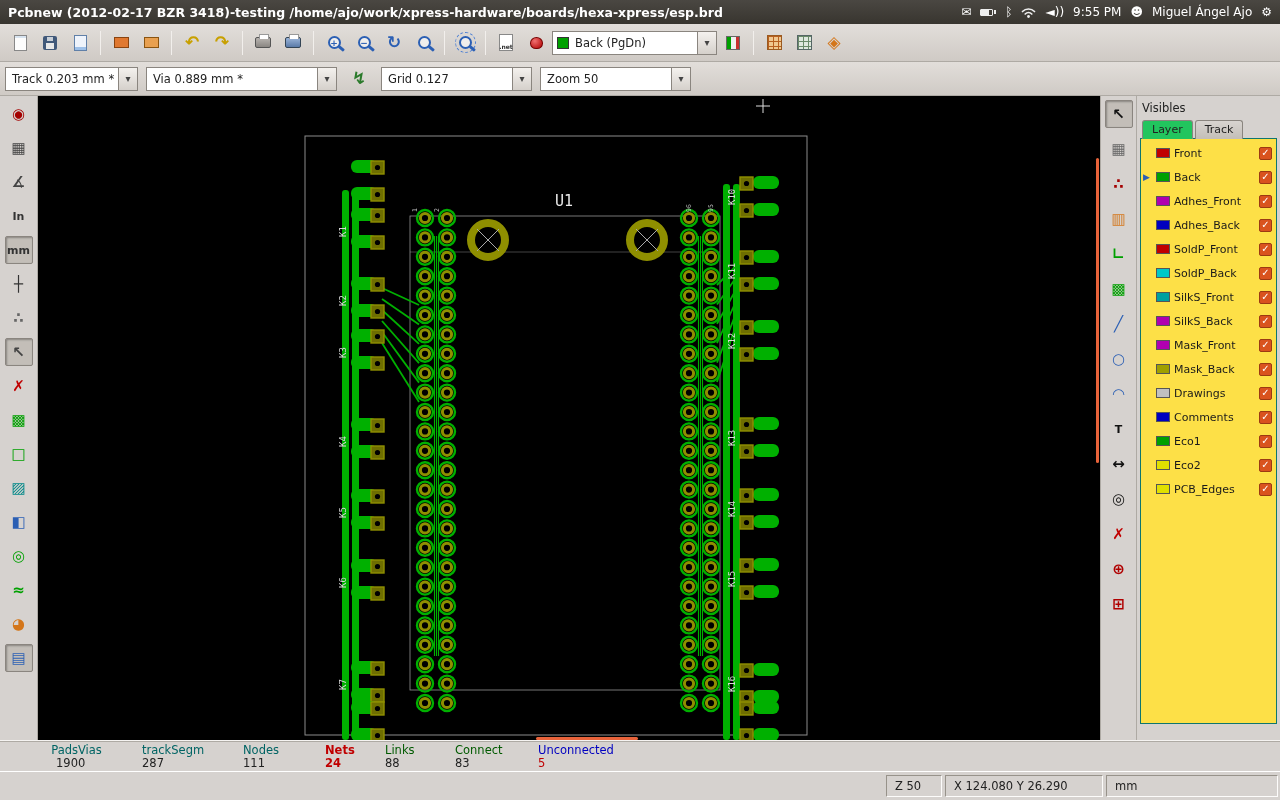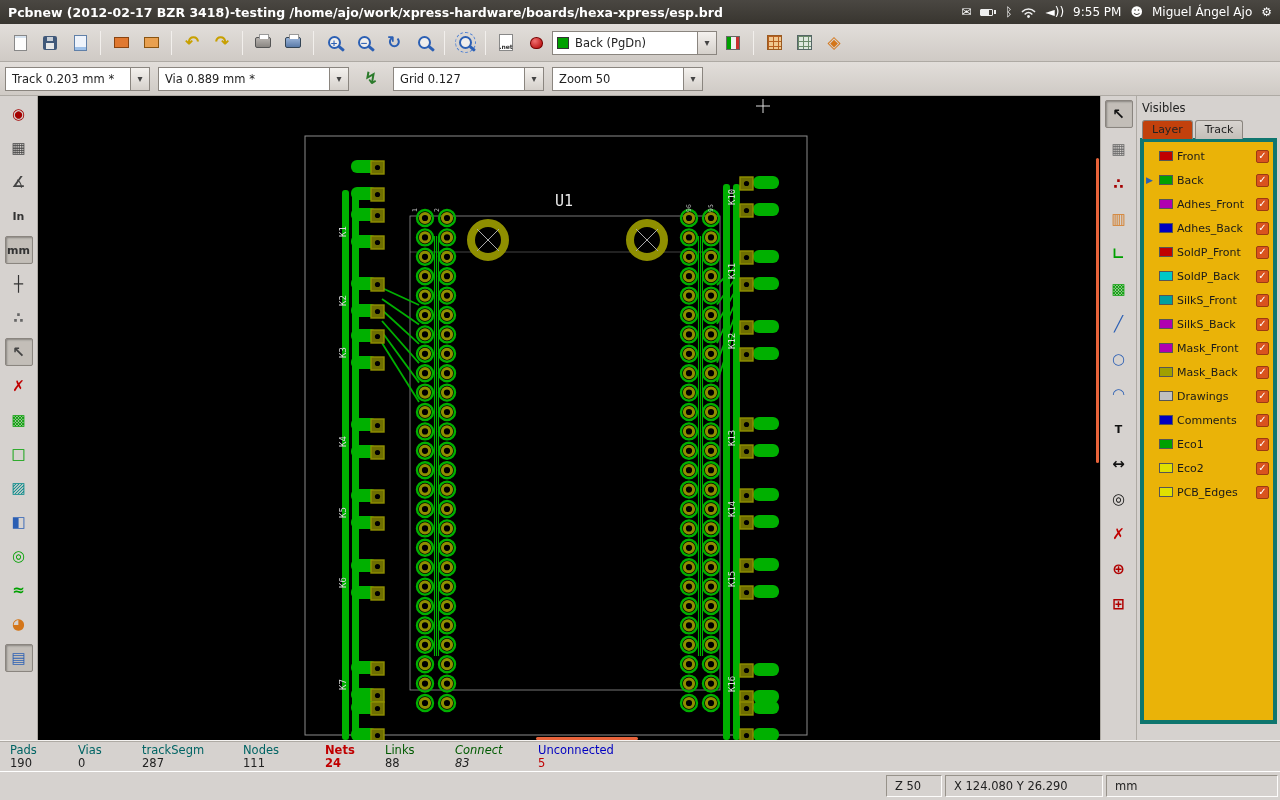--- a/index.html
+++ b/index.html
@@ -39,40 +39,40 @@
 .i-net{width:14px;height:17px;background:#fff;border:1px solid #888;font-size:6px;font-weight:bold;color:#333;align-items:flex-end}
 .i-bug{width:13px;height:12px;background:radial-gradient(circle at 35% 30%,#f07070,#b00000);border:1px solid #700;border-radius:50% 50% 46% 46%}
 .i-lmgr{width:14px;height:14px;border:1px solid #666;background:linear-gradient(90deg,#00a000 0 4px,#f0f0f0 4px 9px,#c83030 9px 13px)}
 .i-grid-orange{width:15px;height:15px;border:1px solid #9a5a20;background-color:#f0c890;background-image:linear-gradient(#b86020 1px,transparent 1px),linear-gradient(90deg,#b86020 1px,transparent 1px);background-size:5px 5px}
 .i-grid-green{width:15px;height:15px;border:1px solid #566;background-color:#dfe8df;background-image:linear-gradient(#6a8a6a 1px,transparent 1px),linear-gradient(90deg,#6a8a6a 1px,transparent 1px);background-size:5px 5px}
 
 .combo{display:flex;align-items:stretch;height:24px;background:#fff;border:1px solid #8a857f;flex:0 0 auto}
 .combo-text{display:flex;align-items:center;padding:0 6px;font-size:11.5px;color:#222;white-space:nowrap}
 .combo-btn{width:19px;background:linear-gradient(#f4f1ee,#d5d0cb);border-left:1px solid #8a857f;display:flex;align-items:center;justify-content:center;font-size:10px;color:#444}
 .swatch{width:12px;height:12px;align-self:center;margin-left:4px;border:1px solid #333;flex:0 0 auto}
-.w110{width:124px}.w168{width:170px}.w128{width:130px}
+.w110{width:112px}.w168{width:170px}.w128{width:130px}
 
 .mid{flex:1 1 auto;display:flex;min-height:0}
 .left-tools{flex:0 0 38px;width:38px;background:#d6d2cf;border-right:1px solid #aeaaa4;display:flex;flex-direction:column;align-items:center;padding-top:4px;gap:6px;overflow:hidden}
 .right-tools{flex:0 0 36px;width:36px;background:#d6d2cf;border-left:1px solid #aeaaa4;display:flex;flex-direction:column;align-items:center;padding-top:4px;gap:7px;overflow:hidden}
 .vbtn{width:28px;height:28px;display:flex;align-items:center;justify-content:center;border:1px solid transparent;border-radius:2px;flex:0 0 auto}
 .vbtn.pressed{background:#c3beb8;border-color:#8a857f;box-shadow:inset 1px 1px 2px rgba(0,0,0,.3)}
 .vg{font-size:15px;line-height:1;font-weight:bold}
 .vg-text{font-size:11px;font-weight:bold}
 .canvas{flex:1 1 auto;position:relative;background:#000;min-width:0;overflow:hidden}
 .canvas svg{position:absolute;inset:0;width:100%;height:100%;display:block}
 .vscroll{position:absolute;right:1px;top:62px;width:3px;height:305px;background:#e8633a;border-radius:2px}
 .hscroll{position:absolute;left:498px;bottom:0;width:102px;height:3px;background:#e8633a;border-radius:2px}
 
 .layers-panel{flex:0 0 144px;width:144px;background:#d6d2cf;border-left:1px solid #aeaaa4;display:flex;flex-direction:column;padding:3px 3px 16px}
 .lp-title{font-size:11.5px;color:#222;padding:2px 2px 5px}
 .lp-tabs{display:flex;padding-left:2px;position:relative;z-index:1}
 .lp-tab{font-size:11px;padding:2px 9px 3px;border:1px solid #8a857f;border-bottom:none;background:linear-gradient(#d8d4d0,#c3beb8);border-radius:3px 3px 0 0;margin-right:2px}
-.lp-tab.active{background:#c2410c}
-.lp-list{flex:1 1 auto;background:#eab308;border:4px solid #0f766e;margin-top:-1px;overflow:hidden;padding-top:2px}
+.lp-tab.active{background:#22c55e}
+.lp-list{flex:1 1 auto;background:#fde047;border:1px solid #0f766e;margin-top:-1px;overflow:hidden;padding-top:2px}
 .lrow{display:flex;align-items:center;height:24px;padding:0 4px 0 2px;gap:4px;font-size:11px;color:#1a1a1a}
 .sel-arrow{width:9px;color:#2b5fb4;font-size:9px;visibility:hidden;flex:0 0 auto}
 .lrow.selected .sel-arrow{visibility:visible}
 .lswatch{width:14px;height:10px;border:1px solid #555;flex:0 0 auto}
 .lname{flex:1 1 auto;white-space:nowrap;overflow:hidden}
 .lcheck{width:13px;height:13px;background:#d9531e;border:1px solid #9c3a12;border-radius:2px;color:#fff;font-size:10px;display:flex;align-items:center;justify-content:center;line-height:1;flex:0 0 auto}
 
 .statusbar{flex:0 0 31px;height:31px;background:#d6d2cf;border-top:1px solid #f5f3f1;box-shadow:inset 0 1px 0 #aeaaa4;display:flex;align-items:flex-start;padding:3px 0 0 10px}
 .sitem{display:flex;flex-direction:column;font-size:11.5px;line-height:13px;flex:0 0 auto}
 .coordbar{flex:0 0 29px;height:29px;background:#d6d2cf;border-top:1px solid #fff;display:flex;align-items:center;padding:2px 2px;gap:3px}
@@ -775,21 +775,21 @@
             <span class="sel-arrow">▶</span>
             <span class="lswatch" style="background: rgb(224, 224, 0);"></span>
             <span class="lname">PCB_Edges</span>
             <span class="lcheck">✓</span>
           </div>
         </div>
     </div>
   </div>
 
   <div class="statusbar">
-      <div class="sitem" style="width: 68px;">
+      <div class="sitem" style="width: 68px; text-align: right;">
         <span class="slabel" style="color: rgb(0, 100, 100);">Pads</span>
         <span class="svalue" style="color: rgb(34, 34, 34);">190</span>
       </div>
       <div class="sitem" style="width: 64px;">
         <span class="slabel" style="color: rgb(0, 100, 100);">Vias</span>
         <span class="svalue" style="color: rgb(34, 34, 34);">0</span>
       </div>
       <div class="sitem" style="width: 101px;">
         <span class="slabel" style="color: rgb(0, 100, 100);">trackSegm</span>
         <span class="svalue" style="color: rgb(34, 34, 34);">287</span>
@@ -799,21 +799,21 @@
         <span class="svalue" style="color: rgb(34, 34, 34);">111</span>
       </div>
       <div class="sitem" style="width: 60px; font-weight: bold;">
         <span class="slabel" style="color: rgb(192, 0, 0);">Nets</span>
         <span class="svalue" style="color: rgb(192, 0, 0);">24</span>
       </div>
       <div class="sitem" style="width: 70px;">
         <span class="slabel" style="color: rgb(0, 90, 0);">Links</span>
         <span class="svalue" style="color: rgb(34, 34, 34);">88</span>
       </div>
-      <div class="sitem" style="width: 83px; font-style: italic;">
+      <div class="sitem" style="width: 83px;">
         <span class="slabel" style="color: rgb(0, 90, 0);">Connect</span>
         <span class="svalue" style="color: rgb(34, 34, 34);">83</span>
       </div>
       <div class="sitem" style="width: 110px;">
         <span class="slabel" style="color: rgb(0, 0, 192);">Unconnected</span>
         <span class="svalue" style="color: rgb(192, 0, 0);">5</span>
       </div>
     </div>
 
   <div class="coordbar">

